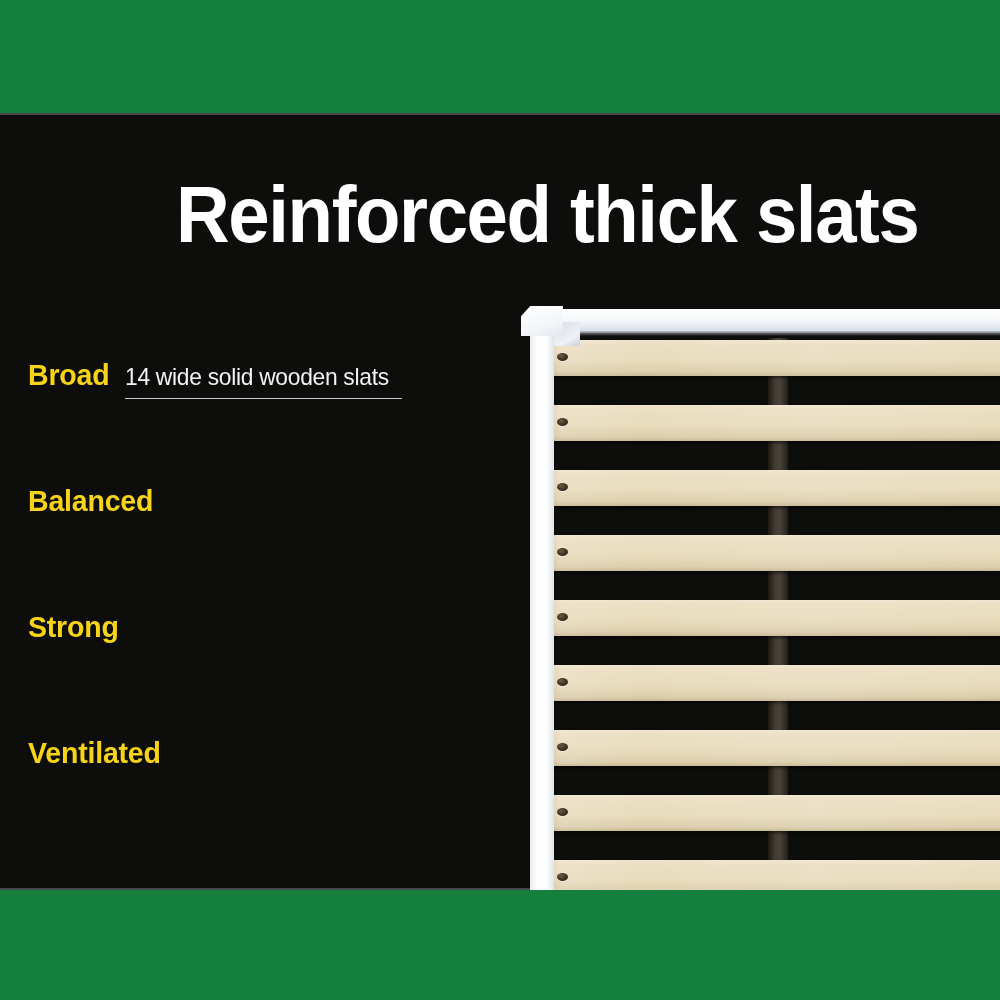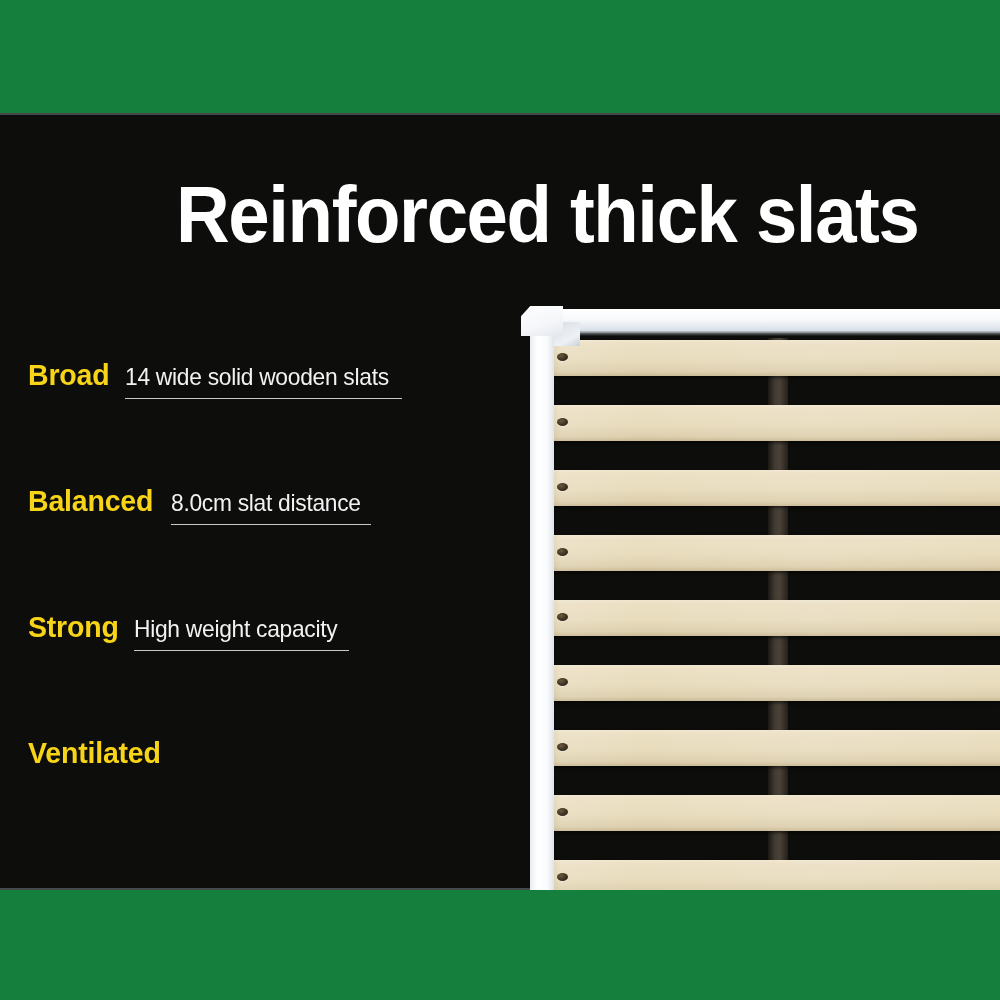--- a/index.html
+++ b/index.html
@@ -243,32 +243,26 @@
           <span class="f-term">Broad</span>
           <span class="f-desc-wrap">
             <span class="f-desc">14 wide solid wooden slats</span>
           </span>
         </div>
       </div>
 
       <div class="feature">
         <div class="feature-inner">
           <span class="f-term">Balanced</span>
-          <span class="f-desc-wrap">
-            <span class="f-desc">8.0cm slat distance</span>
-          </span>
         </div>
       </div>
 
       <div class="feature">
         <div class="feature-inner">
           <span class="f-term">Strong</span>
-          <span class="f-desc-wrap">
-            <span class="f-desc">High weight capacity</span>
-          </span>
         </div>
       </div>
 
       <div class="feature">
         <div class="feature-inner">
           <span class="f-term">Ventilated</span>
         </div>
       </div>
 
     </div>

